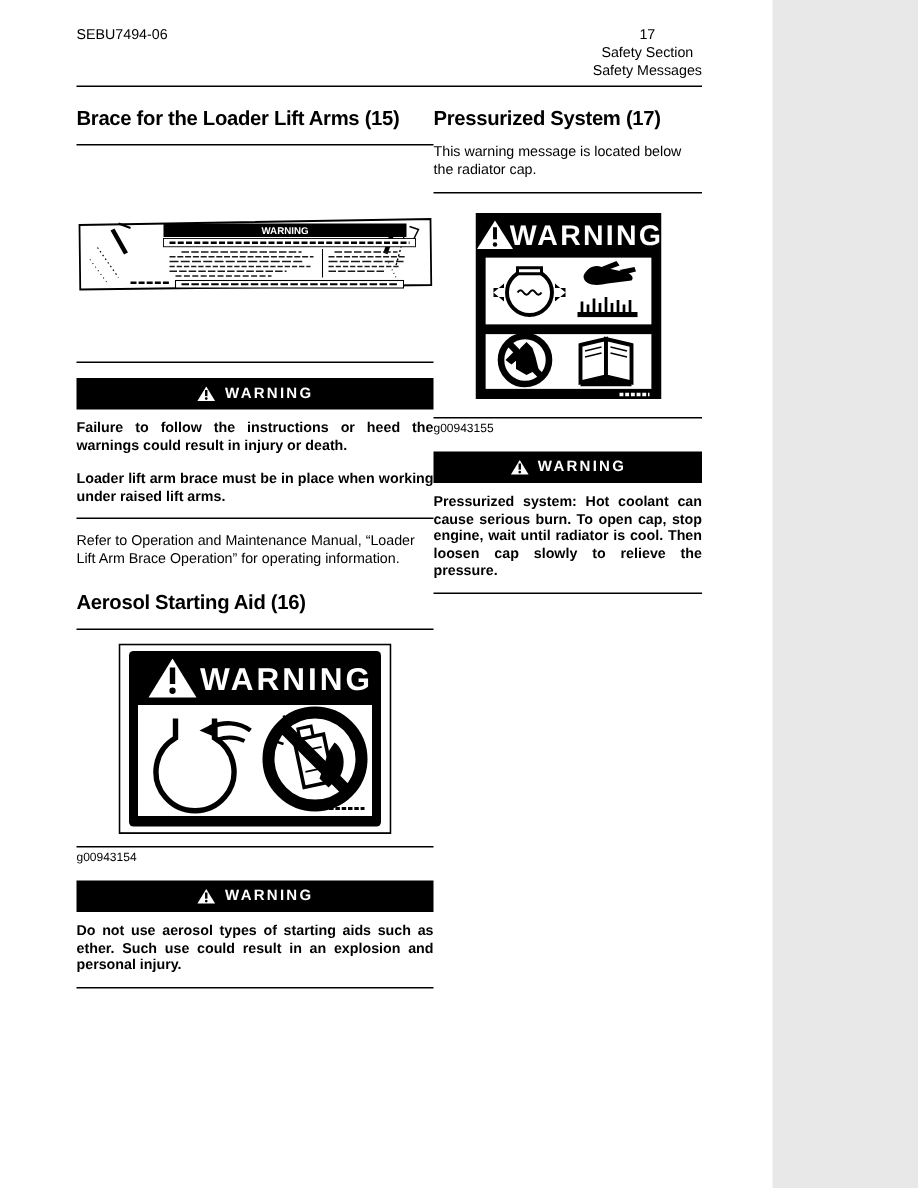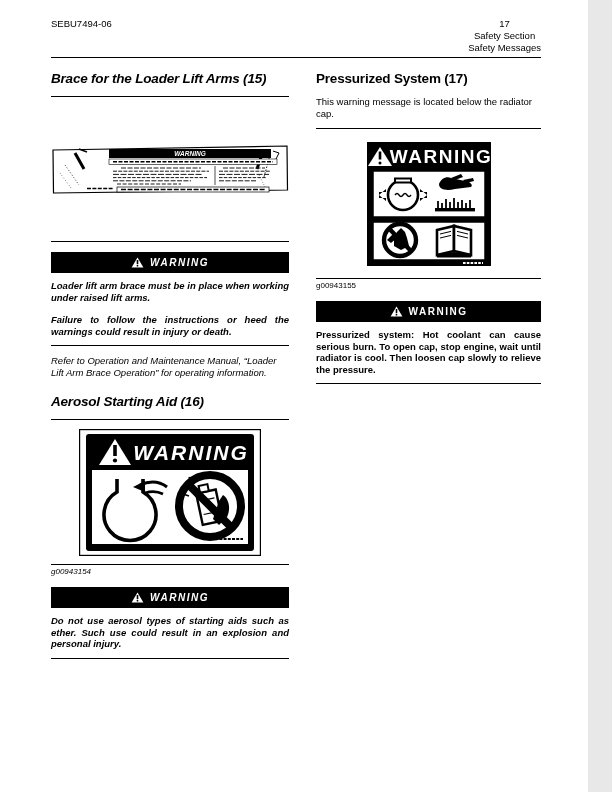--- a/index.html
+++ b/index.html
@@ -1,26 +1,26 @@
 <!DOCTYPE html>
 <html><head>
 <meta charset="utf-8">
 <style>
   html,body{margin:0;padding:0;background:#e8e8e8;}
   .page{
-    position:relative;width:588px;height:792px;background:#fff;
+    position:relative;width:515px;height:792px;background:#fff;
     font-family:"Liberation Sans", sans-serif;color:#000;
     box-sizing:border-box;padding:18px 47px 0 51px;overflow:hidden;
   }
   .hdr{display:flex;justify-content:space-between;font-size:9.5px;line-height:12px;}
   .hdr-right{text-align:center;}
   .hdr-rule{border-bottom:1.2px solid #000;margin-top:3px;}
   .columns{display:flex;margin-top:13px;}
   .col{width:244px;}
-  .col.left{margin-right:27px;font-style:italic;}
+  .col.left{}
   .col.right{width:243px;}
   h2{font-size:13.5px;font-weight:bold;margin:0 0 9px;letter-spacing:-0.2px;line-height:16px;}
   h2.later{margin-top:16px;}
   p.body{font-size:9.5px;line-height:11.5px;margin:0 0 9px;}
   .figure{border-top:1px solid #000;border-bottom:1px solid #000;
           display:flex;align-items:center;justify-content:center;}
   .f1{height:144px;}
   .f2{height:144px;}
   .f3{height:149px;}
   .figcap{font-size:8px;line-height:10px;margin:2px 0 0;}
@@ -102,22 +102,22 @@
 
       <div class="warnbox">
         <div class="warnbanner">
           <svg width="13" height="11" viewBox="0 0 13 11">
             <polygon points="6.5,0.6 12.4,10.4 0.6,10.4" fill="#fff"></polygon>
             <rect x="5.7" y="3" width="1.6" height="4.1" fill="#000"></rect>
             <circle cx="6.5" cy="8.7" r="0.9" fill="#000"></circle>
           </svg>
           <span class="wtext">WARNING</span>
         </div>
+        <p class="warnp">Failure to follow the instructions or heed the warnings could result in injury or death.</p>
         <p class="warnp">Loader lift arm brace must be in place when working under raised lift arms.</p>
-        <p class="warnp">Failure to follow the instructions or heed the warnings could result in injury or death.</p>
       </div>
 
       <p class="reference">Refer to Operation and Maintenance Manual, “Loader Lift Arm Brace Operation” for operating information.</p>
 
       <h2 class="later">Aerosol Starting Aid (16)</h2>
 
       <div class="figure f2">
         <svg width="182" height="127" viewBox="0 0 182 127">
           <rect x="0.6" y="0.6" width="180.8" height="125.8" fill="#fff" stroke="#000" stroke-width="1.2"></rect>
           <rect x="7" y="5" width="168" height="117" rx="3" fill="#000"></rect>

